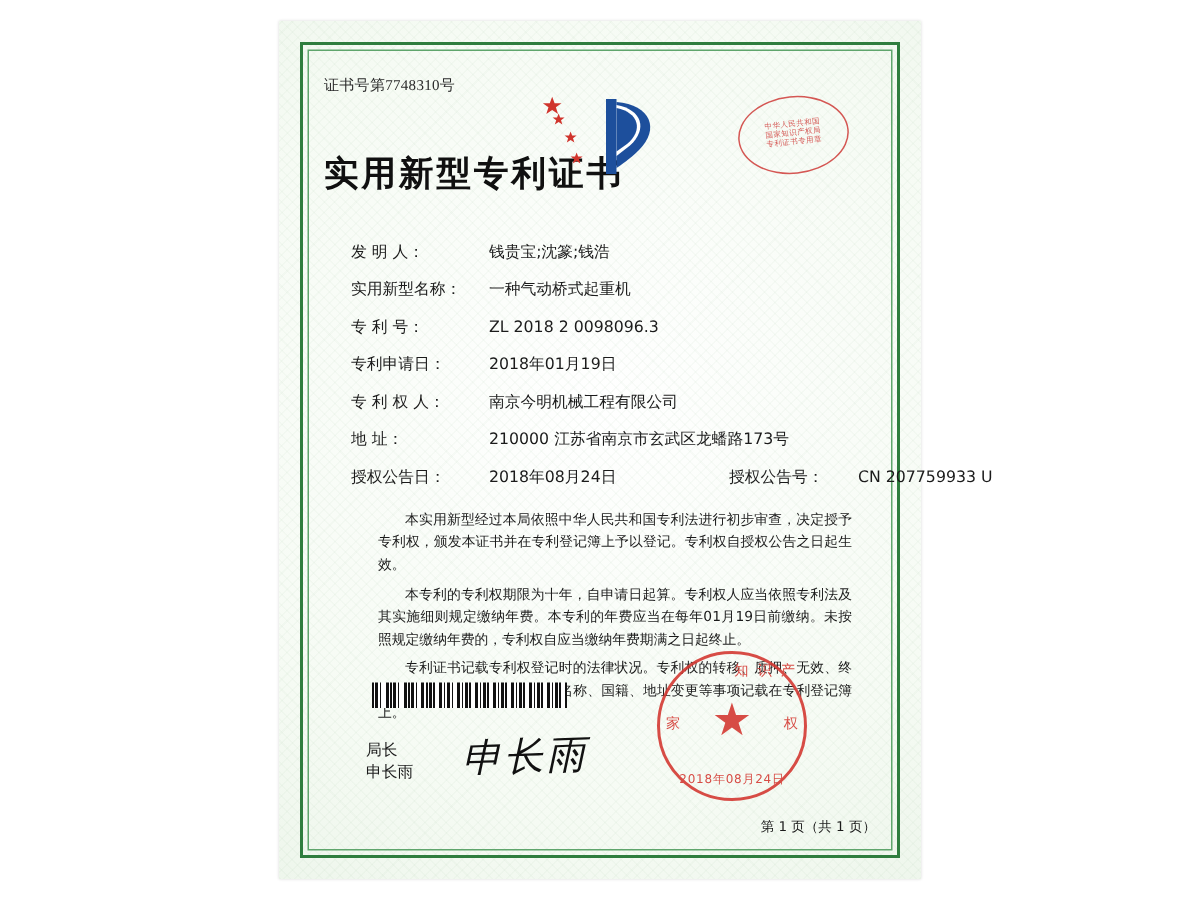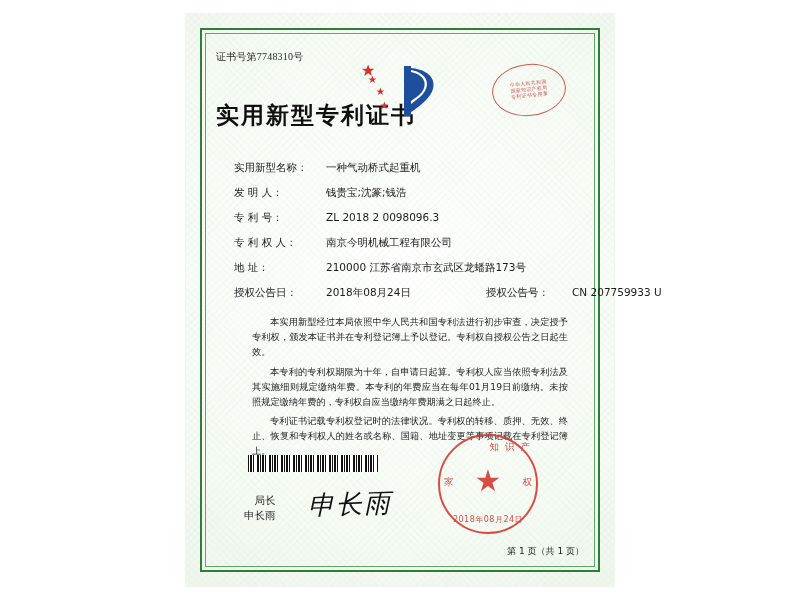--- a/index.html
+++ b/index.html
@@ -177,21 +177,20 @@
         #111 5px 6px, #fff 6px 9px, #111 9px 11px, #fff 11px 12px);
   }
   .signature-block {
     position: absolute;
     left: 28px;
     bottom: 36px;
     font-size: 10.5px;
     line-height: 1.5;
     color: #1b1b1b;
     font-family: "DejaVu Sans", sans-serif;
-    text-align: right;
   }
   .handwriting {
     position: absolute;
     left: 92px;
     bottom: 38px;
     font-size: 26px;
     color: #111;
     font-family: "DejaVu Serif", serif;
     font-style: italic;
     letter-spacing: 2px;
@@ -299,30 +298,34 @@
           <span class="line-a">中华人民共和国</span>
           <span class="line-a">国家知识产权局</span>
           <span class="line-a">专利证书专用章</span>
         </div>
       </div>
 
       <div class="title">实用新型专利证书</div>
 
       <div class="fields">
         <div class="field-row">
+          <span class="field-label">发  明  人：</span>
+          <span class="field-value">钱贵宝;沈篆;钱浩</span>
+        </div>
+        <div class="field-row">
           <span class="field-label">实用新型名称：</span>
           <span class="field-value">一种气动桥式起重机</span>
         </div>
         <div class="field-row">
-          <span class="field-label">发  明  人：</span>
-          <span class="field-value">钱贵宝;沈篆;钱浩</span>
-        </div>
-        <div class="field-row">
           <span class="field-label">专  利  号：</span>
           <span class="field-value">ZL 2018 2 0098096.3</span>
+        </div>
+        <div class="field-row">
+          <span class="field-label">专利申请日：</span>
+          <span class="field-value">2018年01月19日</span>
         </div>
         <div class="field-row">
           <span class="field-label">专 利 权 人：</span>
           <span class="field-value">南京今明机械工程有限公司</span>
         </div>
         <div class="field-row">
           <span class="field-label">地        址：</span>
           <span class="field-value">210000 江苏省南京市玄武区龙蟠路173号</span>
         </div>
         <div class="field-row two">

